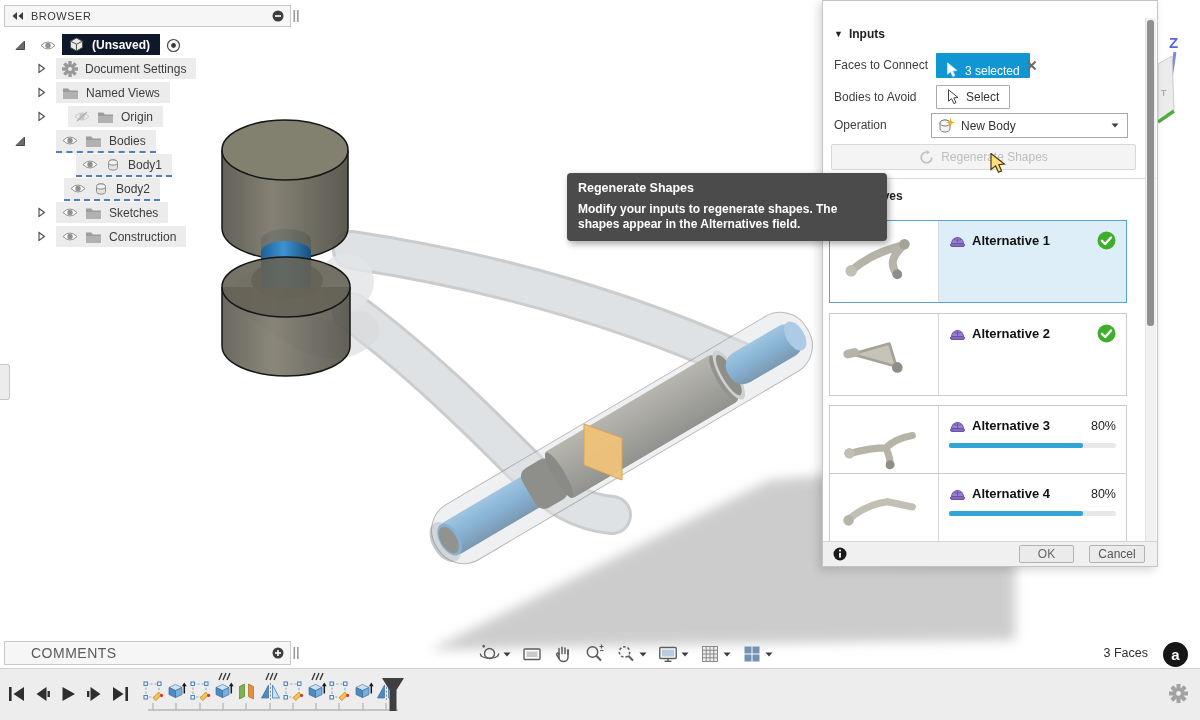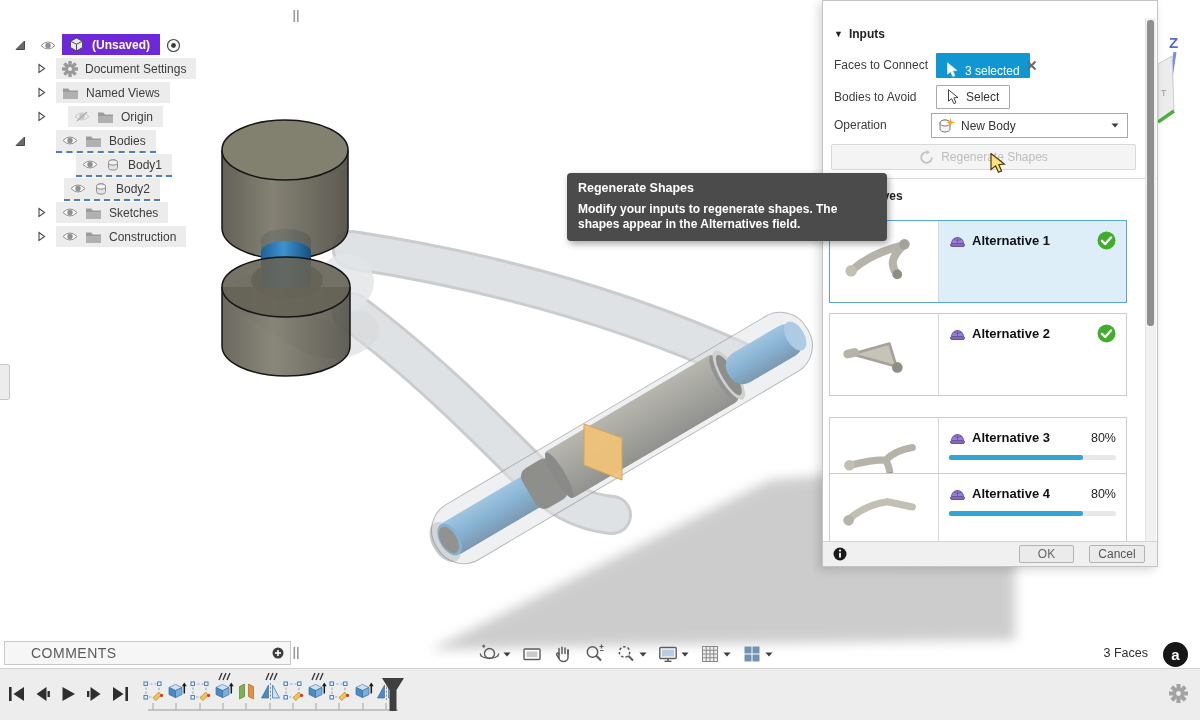--- a/index.html
+++ b/index.html
@@ -4,21 +4,21 @@
 <style>
   html,body{margin:0;padding:0;width:1200px;height:720px;overflow:hidden;font-family:"Liberation Sans",sans-serif;background:#fff;}
   #stage{position:relative;width:1200px;height:720px;}
   svg{display:block}
   
   #browser-header{position:absolute;left:4px;top:5px;width:287px;height:22px;background:#f6f6f6;border:1px solid #c9c9c9;box-sizing:border-box;display:flex;align-items:center;z-index:20;}
   #browser-header .title{font-size:11px;color:#3a3a3a;letter-spacing:.5px;margin-left:7px;flex:1}
   #browser-grip{position:absolute;left:293px;top:10px;z-index:20}
   .brow{position:absolute;height:24px;display:flex;align-items:center;z-index:20;}
   .strip{display:inline-flex;align-items:center;gap:7px;height:21px;padding:0 10px 0 6px;background:rgba(234,234,234,0.92);font-size:12px;color:#3c3c3c;white-space:nowrap;}
-  .strip.dark{background:#6d28d9;color:#fff;font-weight:bold;}
+  .strip.dark{background:#0f172a;color:#fff;font-weight:bold;}
   .strip.dashed{border-bottom:2px dashed #4f7fb5;}
   
   #dialog{position:absolute;left:822px;top:0;width:336px;height:567px;background:#fff;border:1px solid #c4c4c4;box-shadow:-3px 3px 9px rgba(0,0,0,.16);box-sizing:border-box;z-index:30;font-size:12px;color:#333;}
   #dlg-header{position:absolute;left:0;top:0;right:0;height:17px;background:#f0f0f0;border-bottom:1px solid #dcdcdc;display:flex;align-items:center;}
   #dlg-header .t{font-size:10px;color:#3f3f3f;letter-spacing:.4px;margin-left:7px;}
   #inputs-label{position:absolute;left:11px;top:26px;display:flex;align-items:center;gap:6px;font-weight:bold;font-size:12px;color:#222;}
   #inputs-label .tri{font-size:9px;color:#222;}
   .dlg-row{position:absolute;left:11px;right:12px;height:27px;display:block;}
   .dlg-label{position:absolute;left:0;top:0;line-height:25px;color:#3d3d3d;}
   .btn{position:absolute;left:102px;top:0;display:inline-flex;align-items:center;gap:6px;height:25px;padding:0 10px;box-sizing:border-box;border-radius:1px;}
@@ -139,20 +139,34 @@
 <svg id="viewcube" width="42" height="118" viewBox="0 0 42 118">
   <text x="11" y="36" font-size="15" fill="#5668d8" font-weight="bold" id="vc-z">Z</text>
   <line x1="17" y1="40" x2="7" y2="106" stroke="#7b8ce0" stroke-width="3"></line>
   <path d="M0 52 L14 44 L16 98 L0 110 Z" fill="#ececec" stroke="#cdcdcd"></path>
   <text x="3" y="84" font-size="9" fill="#9a9a9a">T</text>
   <line x1="0" y1="110" x2="16" y2="99" stroke="#4fae3e" stroke-width="3.5"></line>
 </svg>
 
 <div id="left-tab"></div>
 
+<div id="browser-header">
+  <span style="margin-left:6px">
+        <svg width="13" height="10" viewBox="0 0 13 10">
+          <path d="M6 1 L1.5 5 L6 9 Z M12 1 L7.5 5 L12 9 Z" fill="#3c3c3c"></path>
+        </svg>
+      </span>
+  <span class="title">BROWSER</span>
+  <span style="margin-right:6px">
+        <svg width="12" height="12" viewBox="0 0 12 12">
+          <circle cx="6" cy="6" r="5.5" fill="#3d3d3d"></circle>
+          <rect x="3" y="5.2" width="6" height="1.6" fill="#fff"></rect>
+        </svg>
+      </span>
+</div>
 <span id="browser-grip">
       <svg width="7" height="12" viewBox="0 0 7 12">
         <rect x="0.5" y="0" width="1.6" height="12" fill="#9a9a9a"></rect>
         <rect x="4" y="0" width="1.6" height="12" fill="#9a9a9a"></rect>
       </svg>
     </span>
 <div id="browser-rows">
       <div class="brow" style="left:4px;top:33px;width:300px">
         <span style="display: inline-flex; position: absolute; left: 10px; top: 6px;">
           <svg width="12" height="12" viewBox="0 0 12 12">
@@ -456,21 +470,21 @@
               <span>Alternative 2</span>
             </div>
             <span class="alt-check" style="display: inline-flex; position: absolute; right: 10px; top: 10px;">
               <svg width="19" height="19" viewBox="0 0 19 19">
                 <circle cx="9.5" cy="9.5" r="9" fill="#3fae2a"></circle>
                 <path d="M5 9.8 L8.2 13 L14 6.5" fill="none" stroke="#fff" stroke-width="2.4" stroke-linecap="round" stroke-linejoin="round"></path>
               </svg>
             </span>
           </div>
         </div>
-        <div class="card" style="top:416px">
+        <div class="card" style="top:404px">
           <div class="thumb">
             <svg width="90" height="62" viewBox="0 0 100 70">
               <path d="M12 42 C28 38 40 36 52 36 M52 36 C60 28 70 24 82 22 M52 36 C56 44 58 50 56 56" stroke="#b6b3a9" stroke-width="8" fill="none" stroke-linecap="round"></path>
               <circle cx="11" cy="42" r="6" fill="#c2bfb5"></circle>
               <circle cx="57" cy="55" r="5" fill="#8f8d86"></circle>
             </svg>
           </div>
           <div class="content">
             <div class="alt-title">
               <span style="display: inline-flex;">

